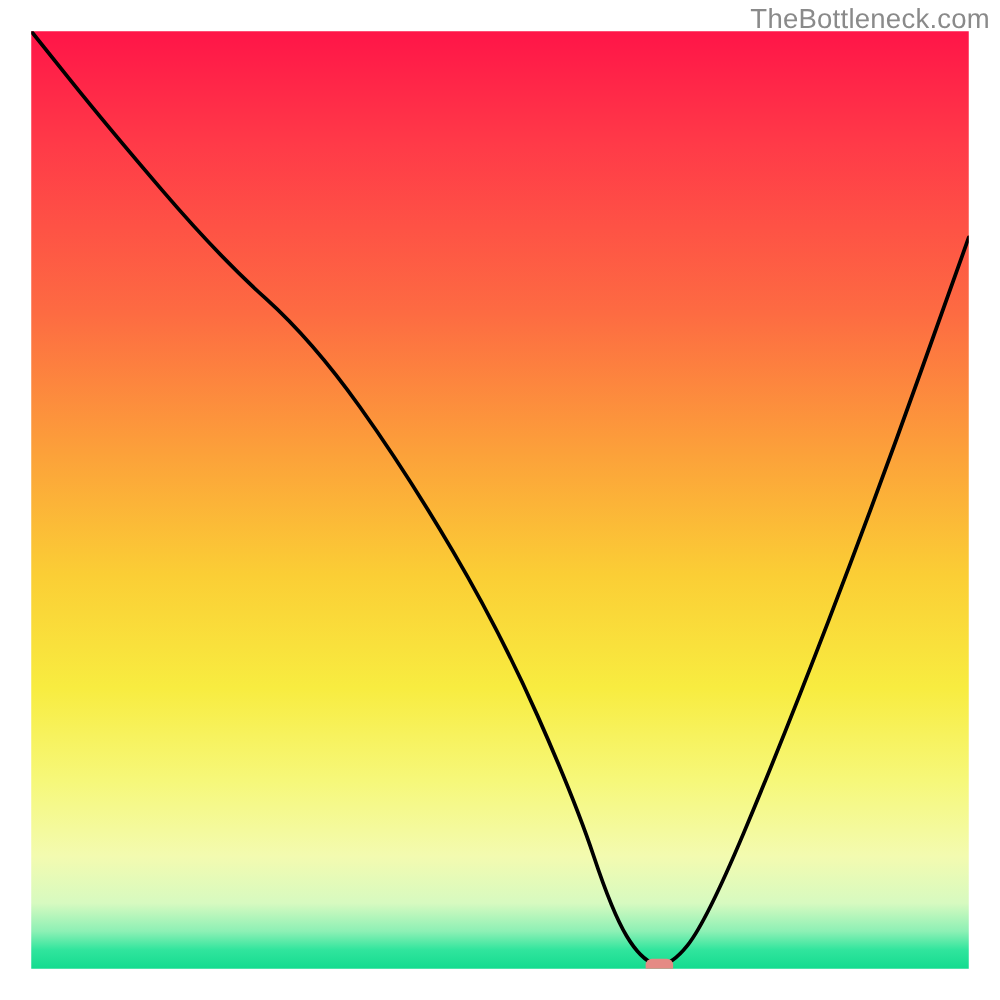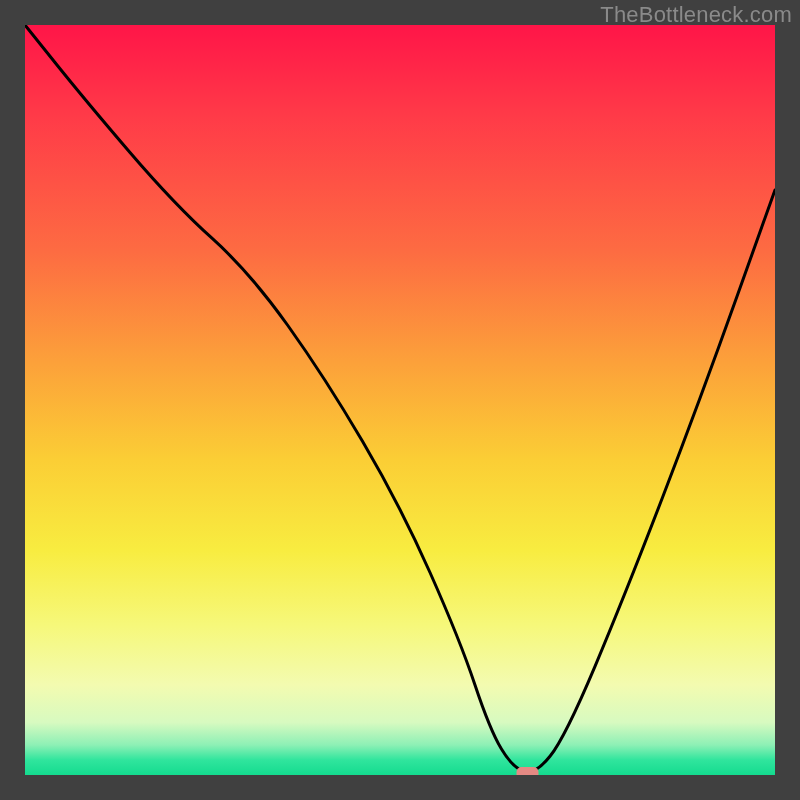--- a/index.html
+++ b/index.html
@@ -8,21 +8,21 @@
     width: 800px;
     height: 800px;
     background: #000;
     font-family: Arial, Helvetica, sans-serif;
     overflow: hidden;
   }
   .frame {
     position: relative;
     width: 800px;
     height: 800px;
-    background: #404040;
+    background: #ffffff;
   }
   .plot {
     position: absolute;
     left: 25px;
     top: 25px;
     width: 750px;
     height: 750px;
     
     background: linear-gradient(
       to bottom,

